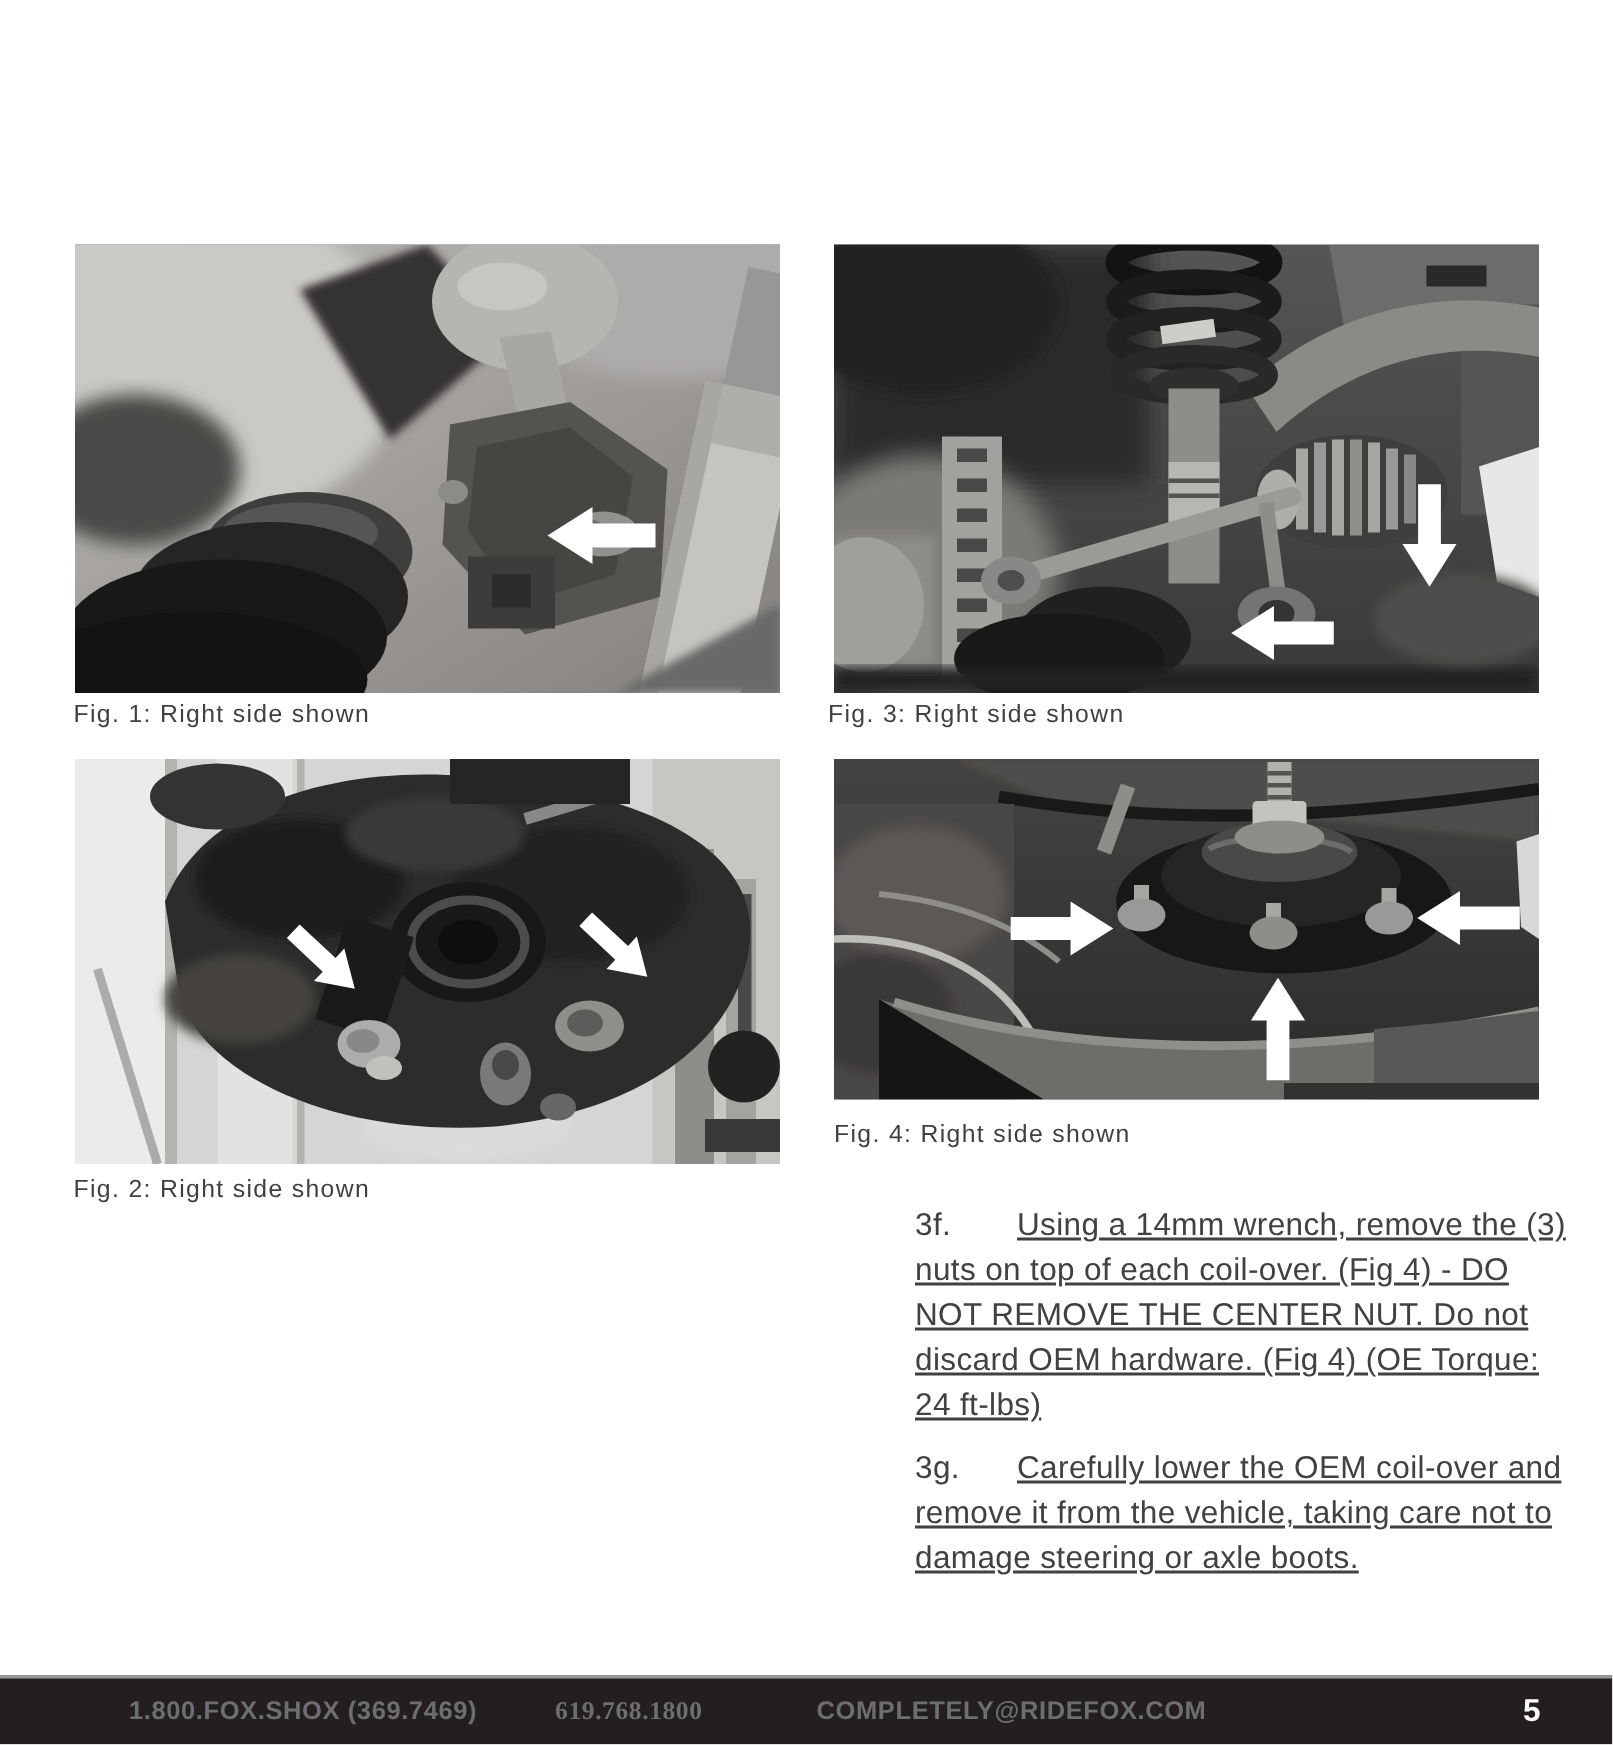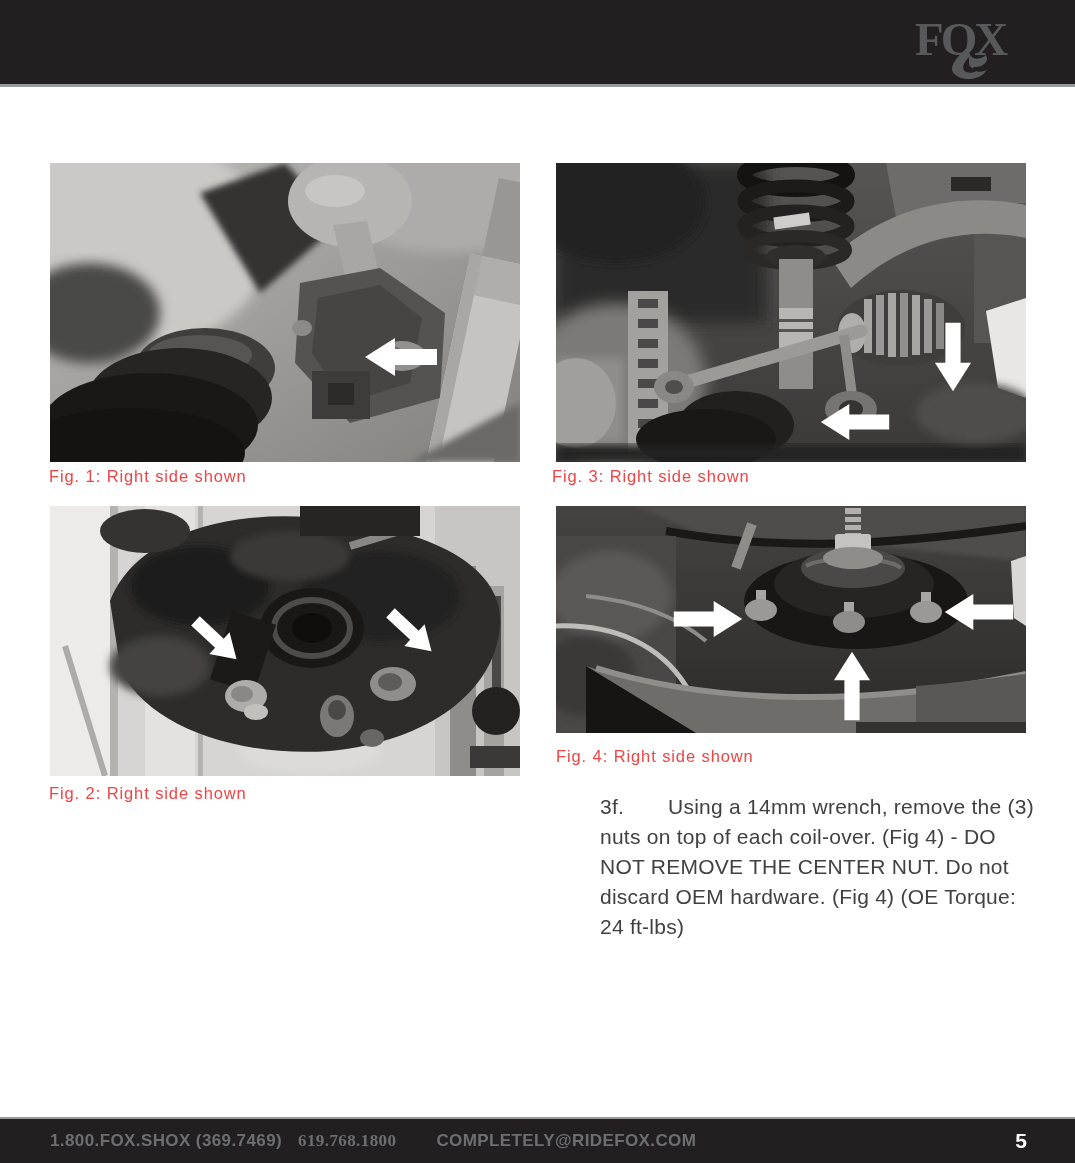--- a/index.html
+++ b/index.html
@@ -11,68 +11,61 @@
   .topbar{
     position:absolute;left:0;top:0;width:1075px;height:84px;
     background:#231f20;border-bottom:3px solid #97999c;
   }
   .logo{position:absolute;right:62px;top:13px;width:100px;height:70px;}
   .bottombar{
     position:absolute;left:0;top:1117px;width:1075px;height:46px;
     background:#231f20;border-top:2px solid #97999c;box-sizing:border-box;
     display:flex;align-items:center;padding:0 48px 0 50px;
   }
-  .foot-text{color:#6d6e71;font-weight:bold;font-size:17px;letter-spacing:0.4px;white-space:nowrap;}
+  .foot-text{color:#6d6e71;font-weight:bold;font-size:17px;letter-spacing:0.4px;white-space:nowrap;margin-left:36px;}
   .foot-gap-sm{margin-right:16px;}
   .foot-gap-lg{margin-right:40px;font-family:Liberation Serif, serif;}
   .pageno{margin-left:auto;color:#ffffff;font-weight:bold;font-size:21px;}
   
   .fig{position:absolute;overflow:hidden;background:#777;}
   .fig svg{display:block;}
   #fig1{left:50px;top:163px;width:470px;height:299px;}
   #fig3{left:556px;top:163px;width:470px;height:299px;}
   #fig2{left:50px;top:506px;width:470px;height:270px;}
   #fig4{left:556px;top:506px;width:470px;height:227px;}
   .caption{
-    position:absolute;font-size:16.5px;letter-spacing:0.9px;color:#ef4444;white-space:nowrap;
+    position:absolute;font-size:16.5px;letter-spacing:0.9px;color:#404040;white-space:nowrap;
   }
   #cap1{left:49px;top:467px;}
   #cap3{left:552px;top:467px;}
   #cap2{left:49px;top:784px;}
   #cap4{left:556px;top:747px;}
   
   .step{
     position:absolute;font-size:21px;line-height:30px;letter-spacing:0.25px;
-    color:#414042;margin:6px;
+    color:#414042;margin:16px;text-decoration:underline;
   }
   .step .lbl{display:inline-block;width:68px;}
   #step3d{left:88px;top:814px;width:448px;}
   #step3e{left:88px;top:1010px;width:448px;}
   #step3f{left:594px;top:786px;width:442px;}
   #step3g{left:594px;top:948px;width:442px;}
   .hidden-defs{position:absolute;width:0;height:0;overflow:hidden;}
 </style>
 </head>
 <body>
 
 <div class="page">
 
   <svg class="hidden-defs" aria-hidden="true">
     <defs>
       <polygon id="cal-arrow" points="-36,-8 6,-8 6,-19 36,0 6,19 6,8 -36,8" fill="#ffffff"></polygon>
     </defs>
   </svg>
 
-  <div class="topbar">
-    <svg class="logo" viewBox="0 0 100 70">
-      <text x="2" y="42" font-family="Liberation Serif, serif" font-weight="bold" font-size="47" letter-spacing="-3" fill="#58595b">FOX</text>
-      <path fill="#58595b" d="M55,34 C42,46 33,56 44,63 C54,69 68,66 74,57 C67,60 61,59 60,54 C69,55 77,49 73,42 C67,47 60,47 57,42 Z"></path>
-      <path fill="#231f20" d="M56,44 C50,50 48,56 53,59 C58,61 64,59 66,55 C60,57 56,54 56,50 Z"></path>
-    </svg>
-  </div>
 
   <div class="fig" id="fig1">
     <svg viewBox="0 0 470 299" width="470" height="299">
       <defs>
         <linearGradient id="g1a" x1="0" y1="0" x2="1" y2="1">
           <stop offset="0" stop-color="#bdbbb8"></stop>
             <stop offset="1" stop-color="#827f7d"></stop>
         </linearGradient>
         <filter id="b6">
             <feGaussianBlur stdDeviation="6"></feGaussianBlur>
@@ -305,20 +298,21 @@
 
   <div class="caption" id="cap1">Fig. 1: Right side shown</div>
   <div class="caption" id="cap3">Fig. 3: Right side shown</div>
   <div class="caption" id="cap2">Fig. 2: Right side shown</div>
   <div class="caption" id="cap4">Fig. 4: Right side shown</div>
 
 
 
   <p class="step" id="step3f"><span class="lbl">3f.</span><span>Using a 14mm wrench, remove the (3) nuts on top of each coil-over. (Fig 4) - DO NOT REMOVE THE CENTER NUT. Do not discard OEM hardware. (Fig 4) (OE Torque: 24 ft-lbs)</span></p>
 
+  <p class="step" id="step3g"><span class="lbl">3g.</span><span>Carefully lower the OEM coil-over and remove it from the vehicle, taking care not to damage steering or axle boots.</span></p>
 
   <div class="bottombar">
     <span class="foot-text foot-gap-sm">1.800.FOX.SHOX (369.7469)</span>
     <span class="foot-text foot-gap-lg">619.768.1800</span>
     <span class="foot-text">COMPLETELY@RIDEFOX.COM</span>
     <span class="pageno">5</span>
   </div>
 
 </div>
 

